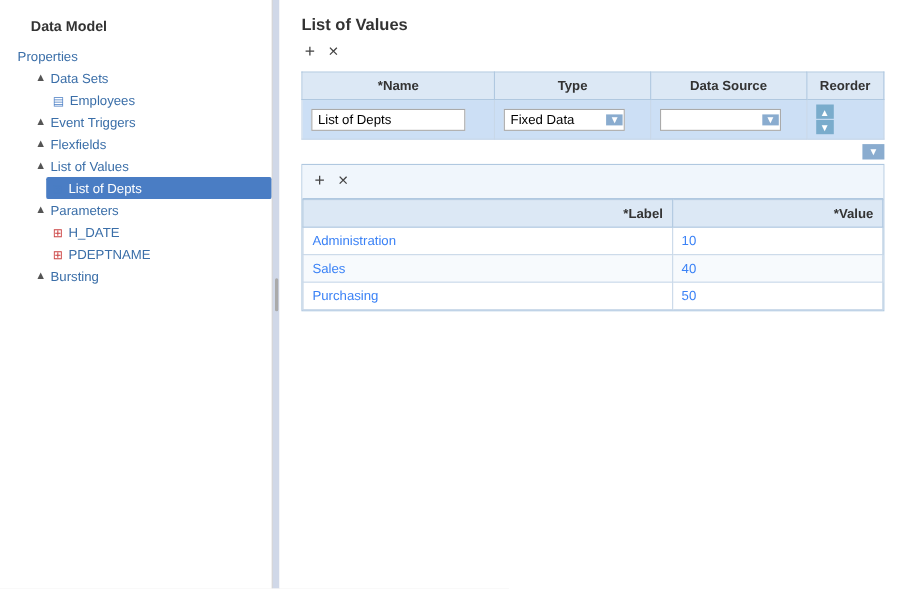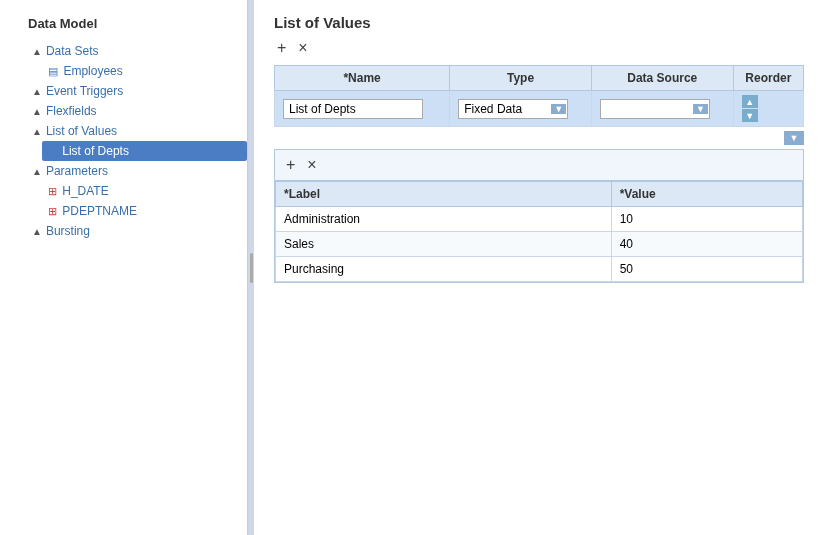--- a/index.html
+++ b/index.html
@@ -204,30 +204,30 @@
       border-bottom: 1px solid #b0c8e0;
     }
     .inner-table {
       width: 100%;
       border-collapse: collapse;
     }
     .inner-table th {
       background: #dce8f5;
       border: 1px solid #b0c8e0;
       padding: 5px 8px;
-      text-align: left;
+      text-align: right;
       font-size: 12px;
       font-weight: bold;
       color: #333;
     }
     .inner-table td {
       border: 1px solid #c8d8e8;
       padding: 5px 8px;
       font-size: 12px;
-      color: #000000;
+      color: #3b82f6;
     }
     .inner-table tr:nth-child(even) td { background: #f7fafd; }
 
     
     .splitter {
       width: 6px;
       background: #d0d8e8;
       cursor: col-resize;
       display: flex;
       align-items: center;
@@ -239,20 +239,23 @@
       background: #aaa;
       border-radius: 2px;
     }
   </style>
 </head>
 <body>
 
 <div id="sidebar">
   <div class="sidebar-title">Data Model</div>
   <div class="tree-section">
+    <div class="tree-root-label">
+      <span>Properties</span>
+    </div>
     <div class="tree-children">
 
       <div class="tree-root-label">
         <span class="tree-arrow">▲</span>
         <span>Data Sets</span>
       </div>
       <div class="tree-children">
         <div class="tree-item">
           <span class="icon-db">▤</span>
           <span>Employees</span>

